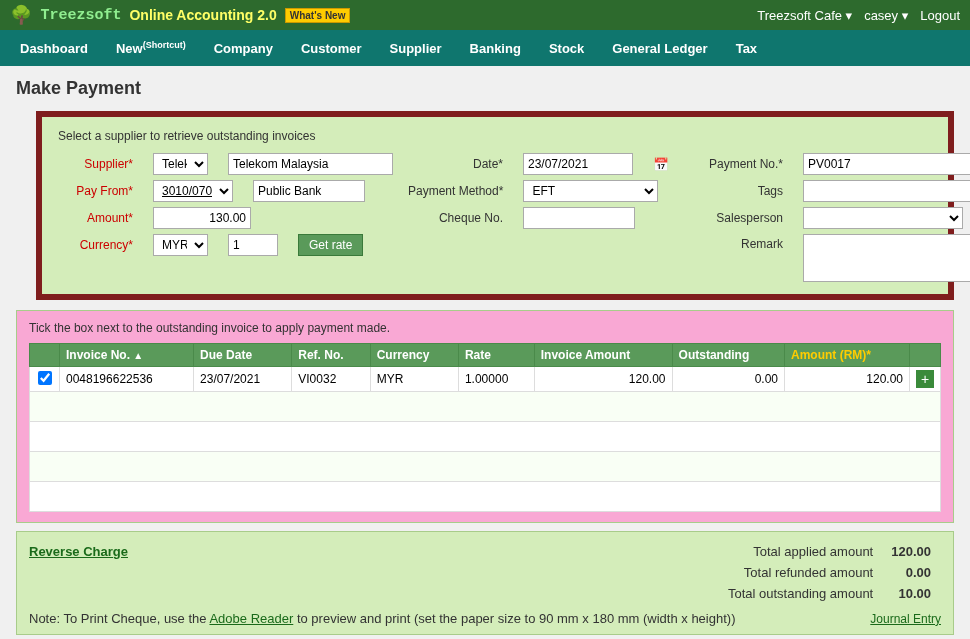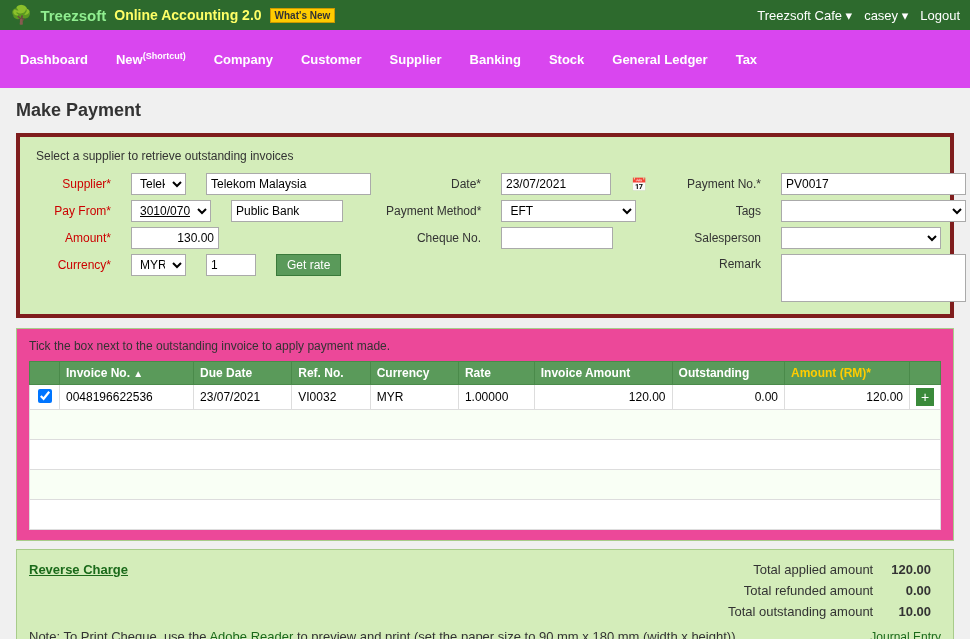--- a/index.html
+++ b/index.html
@@ -8,60 +8,61 @@
     
     .top-bar {
       background: #2d6a2d;
       display: flex;
       align-items: center;
       justify-content: space-between;
       padding: 4px 10px;
       color: white;
     }
     .top-bar-left { display: flex; align-items: center; gap: 8px; }
-    .logo-text { color: #90ee90; font-size: 15px; font-weight: bold; }
+    .logo-text { color: #90ee90; font-size: 15px; font-weight: bold; font-family: Liberation Mono, monospace; }
     .logo-icon { color: white; font-size: 18px; }
     .app-name { color: #ffff66; font-size: 14px; font-weight: bold; }
     .new-badge {
       background: #ffcc00;
       color: #333;
       font-size: 10px;
       padding: 1px 4px;
       border: 1px solid #cc9900;
       font-weight: bold;
     }
     .top-bar-right { display: flex; align-items: center; gap: 12px; font-size: 13px; }
     .top-bar-right a { color: white; text-decoration: none; }
 
     
     .nav-bar {
-      background: #d946ef;
+      background: #0f766e;
       display: flex;
       align-items: center;
-      padding: 11px 6px;
+      padding: 0 6px;
     }
     .nav-bar a {
       color: white;
       text-decoration: none;
       padding: 10px 14px;
       font-size: 13px;
       font-weight: bold;
       display: block;
     }
 
     
     .page-content { padding: 12px 16px; }
     .page-title { font-size: 18px; font-weight: bold; color: #333; margin-bottom: 12px; }
 
     
     .form-panel {
       background: #d4edba;
-      border: 4px solid #7f1d1d;
+      border: 6px solid #7f1d1d;
       padding: 12px 16px;
       margin-bottom: 10px;
+      margin-left: 20px;
     }
     .form-hint { font-size: 12px; color: #333; margin-bottom: 10px; }
     .form-label {
       color: #cc0000;
       min-width: 75px;
       font-size: 12px;
       text-align: right;
       flex-shrink: 0;
     }
     .form-label-black {
@@ -89,40 +90,40 @@
 
     select.narrow { width: 55px; }
     select.med { width: 80px; text-decoration: underline; }
 
     .amount-box {
       border: 2px solid red;
       background: white;
       padding: 2px 4px;
       font-size: 12px;
       height: 22px;
-      width: 88px;
+      width: 98px;
       text-align: right;
     }
 
     .get-rate-btn {
       background: #5a9a5a;
       color: white;
       border: 1px solid #3a7a3a;
       padding: 2px 10px;
       font-size: 12px;
       cursor: pointer;
       height: 22px;
     }
 
     .col-group { display: flex; flex-direction: column; gap: 5px; }
     .row-inline { display: flex; align-items: center; gap: 20px; }
 
     
     .invoice-section {
-      background: #ec4899;
+      background: #f9a8d4;
       border: 1px solid #a8cc8a;
       padding: 10px 12px;
       margin-bottom: 8px;
     }
     .invoice-hint { font-size: 12px; color: #333; margin-bottom: 8px; }
 
     table.invoice-table {
       width: 100%;
       border-collapse: collapse;
       background: white;

